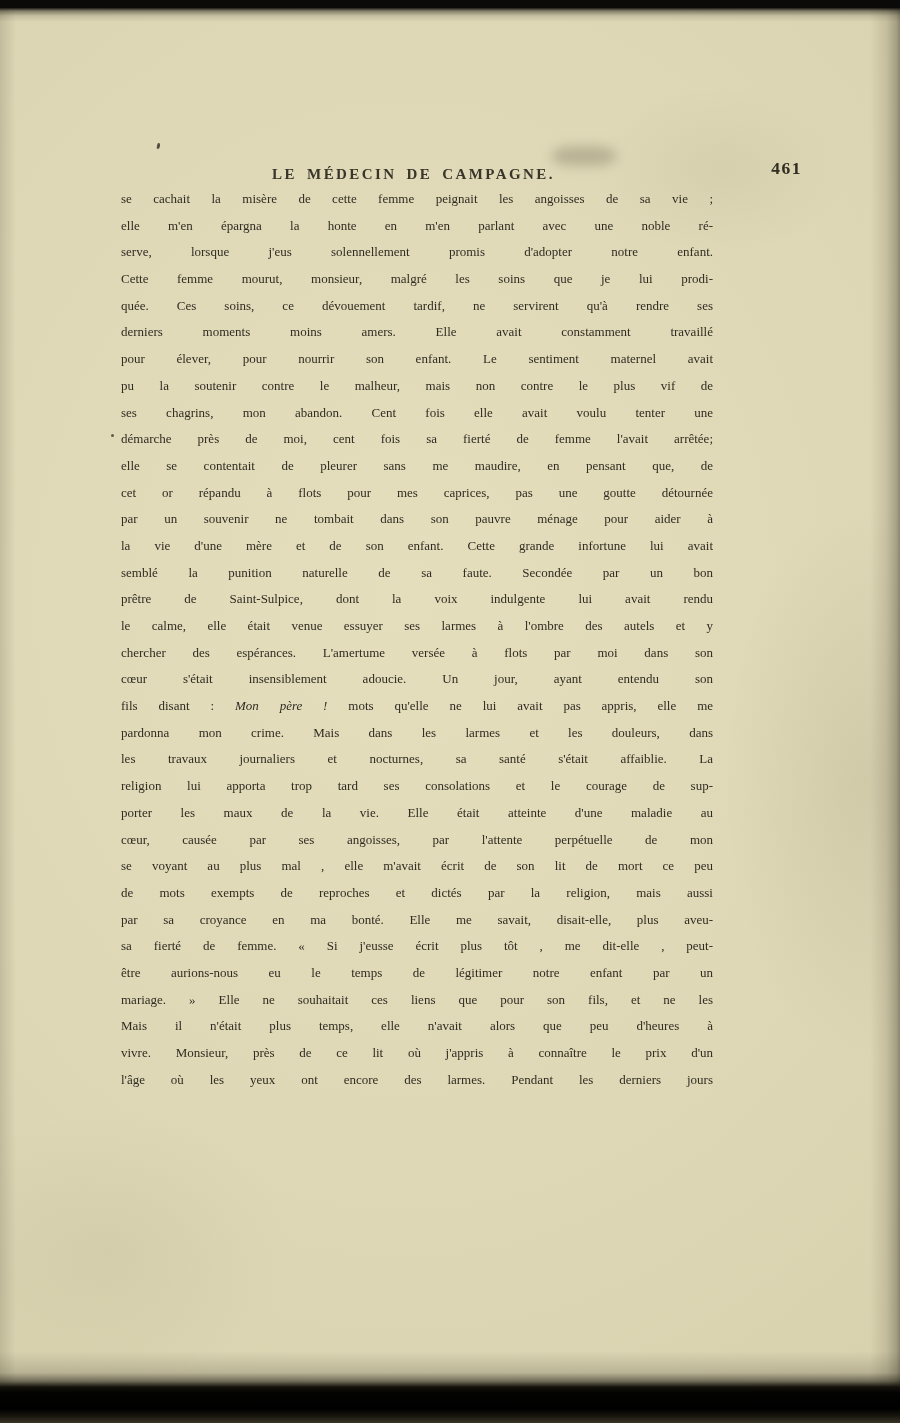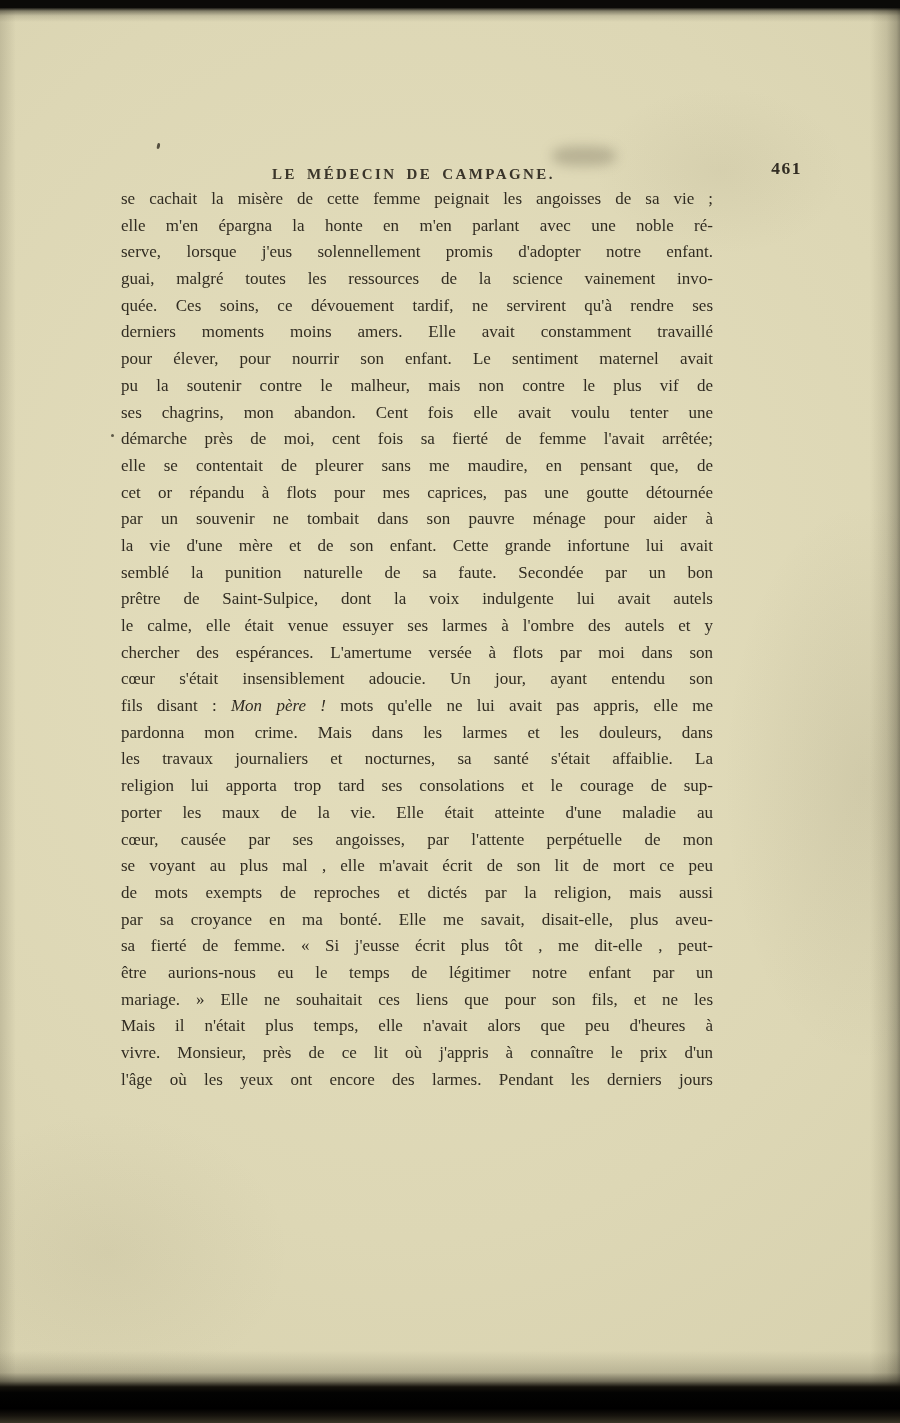--- a/index.html
+++ b/index.html
@@ -62,21 +62,21 @@
     font-weight: bold;
     letter-spacing: 1.5px;
     color: #322d23;
     margin-top: 11px;
   }
   
   .text-block {
     position: absolute;
     top: 186px; left: 121px;
     width: 592px;
-    font-size: 17px;
+    font-size: 13px;
     line-height: 26.7px;
     color: #312c22;
   }
   .text-block .line {
     text-align: justify;
     text-align-last: justify;
     height: 26.7px;
     overflow: hidden;
     white-space: nowrap;
   }
@@ -123,33 +123,33 @@
   </div>
 
   <div class="smudge-header"></div>
   <div class="speck-1"></div>
   <div class="speck-2"></div>
 
   <div class="text-block">
       <div class="line">se cachait la misère de cette femme peignait les angoisses de sa vie ;</div>
       <div class="line">elle m'en épargna la honte en m'en parlant avec une noble ré-</div>
       <div class="line">serve, lorsque j'eus solennellement promis d'adopter notre enfant.</div>
-      <div class="line">guai, malgré toutes les ressources de la science vainement invo-</div>
+      <div class="line">Cette femme mourut, monsieur, malgré les soins que je lui prodi-</div>
       <div class="line">quée. Ces soins, ce dévouement tardif, ne servirent qu'à rendre ses</div>
       <div class="line">derniers moments moins amers. Elle avait constamment travaillé</div>
       <div class="line">pour élever, pour nourrir son enfant. Le sentiment maternel avait</div>
       <div class="line">pu la soutenir contre le malheur, mais non contre le plus vif de</div>
       <div class="line">ses chagrins, mon abandon. Cent fois elle avait voulu tenter une</div>
       <div class="line">démarche près de moi, cent fois sa fierté de femme l'avait arrêtée;</div>
       <div class="line">elle se contentait de pleurer sans me maudire, en pensant que, de</div>
       <div class="line">cet or répandu à flots pour mes caprices, pas une goutte détournée</div>
       <div class="line">par un souvenir ne tombait dans son pauvre ménage pour aider à</div>
       <div class="line">la vie d'une mère et de son enfant. Cette grande infortune lui avait</div>
       <div class="line">semblé la punition naturelle de sa faute. Secondée par un bon</div>
-      <div class="line">prêtre de Saint-Sulpice, dont la voix indulgente lui avait autels</div>
+      <div class="line">prêtre de Saint-Sulpice, dont la voix indulgente lui avait rendu</div>
       <div class="line">le calme, elle était venue essuyer ses larmes à l'ombre des autels et y</div>
       <div class="line">chercher des espérances. L'amertume versée à flots par moi dans son</div>
       <div class="line">cœur s'était insensiblement adoucie. Un jour, ayant entendu son</div>
       <div class="line">fils disant : <i>Mon père !</i> mots qu'elle ne lui avait pas appris, elle me</div>
       <div class="line">pardonna mon crime. Mais dans les larmes et les douleurs, dans</div>
       <div class="line">les travaux journaliers et nocturnes, sa santé s'était affaiblie. La</div>
       <div class="line">religion lui apporta trop tard ses consolations et le courage de sup-</div>
       <div class="line">porter les maux de la vie. Elle était atteinte d'une maladie au</div>
       <div class="line">cœur, causée par ses angoisses, par l'attente perpétuelle de mon</div>
       <div class="line">se voyant au plus mal , elle m'avait écrit de son lit de mort ce peu</div>

